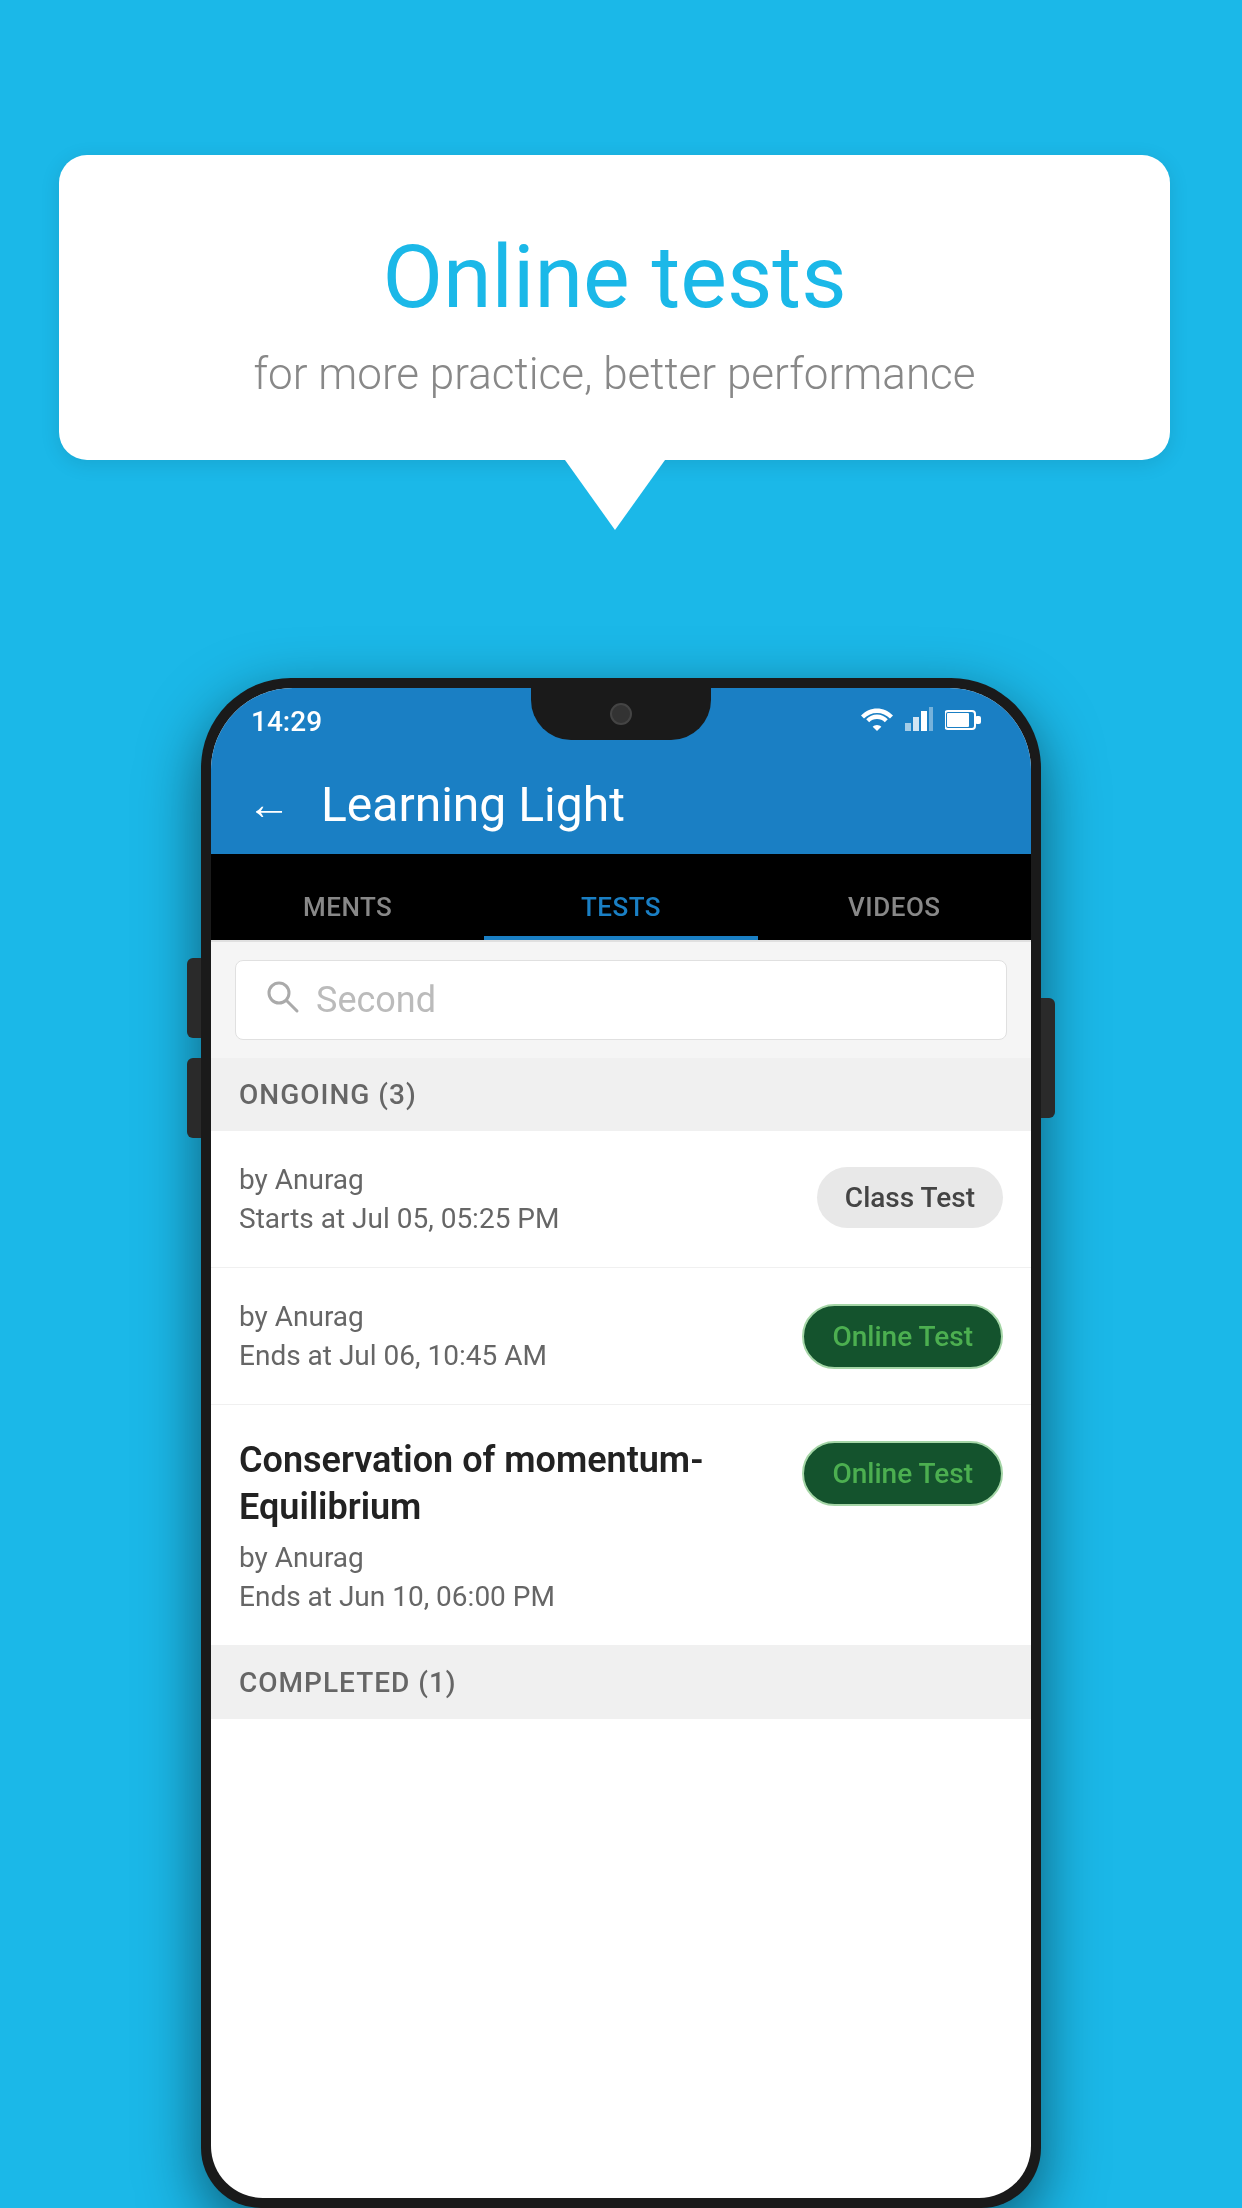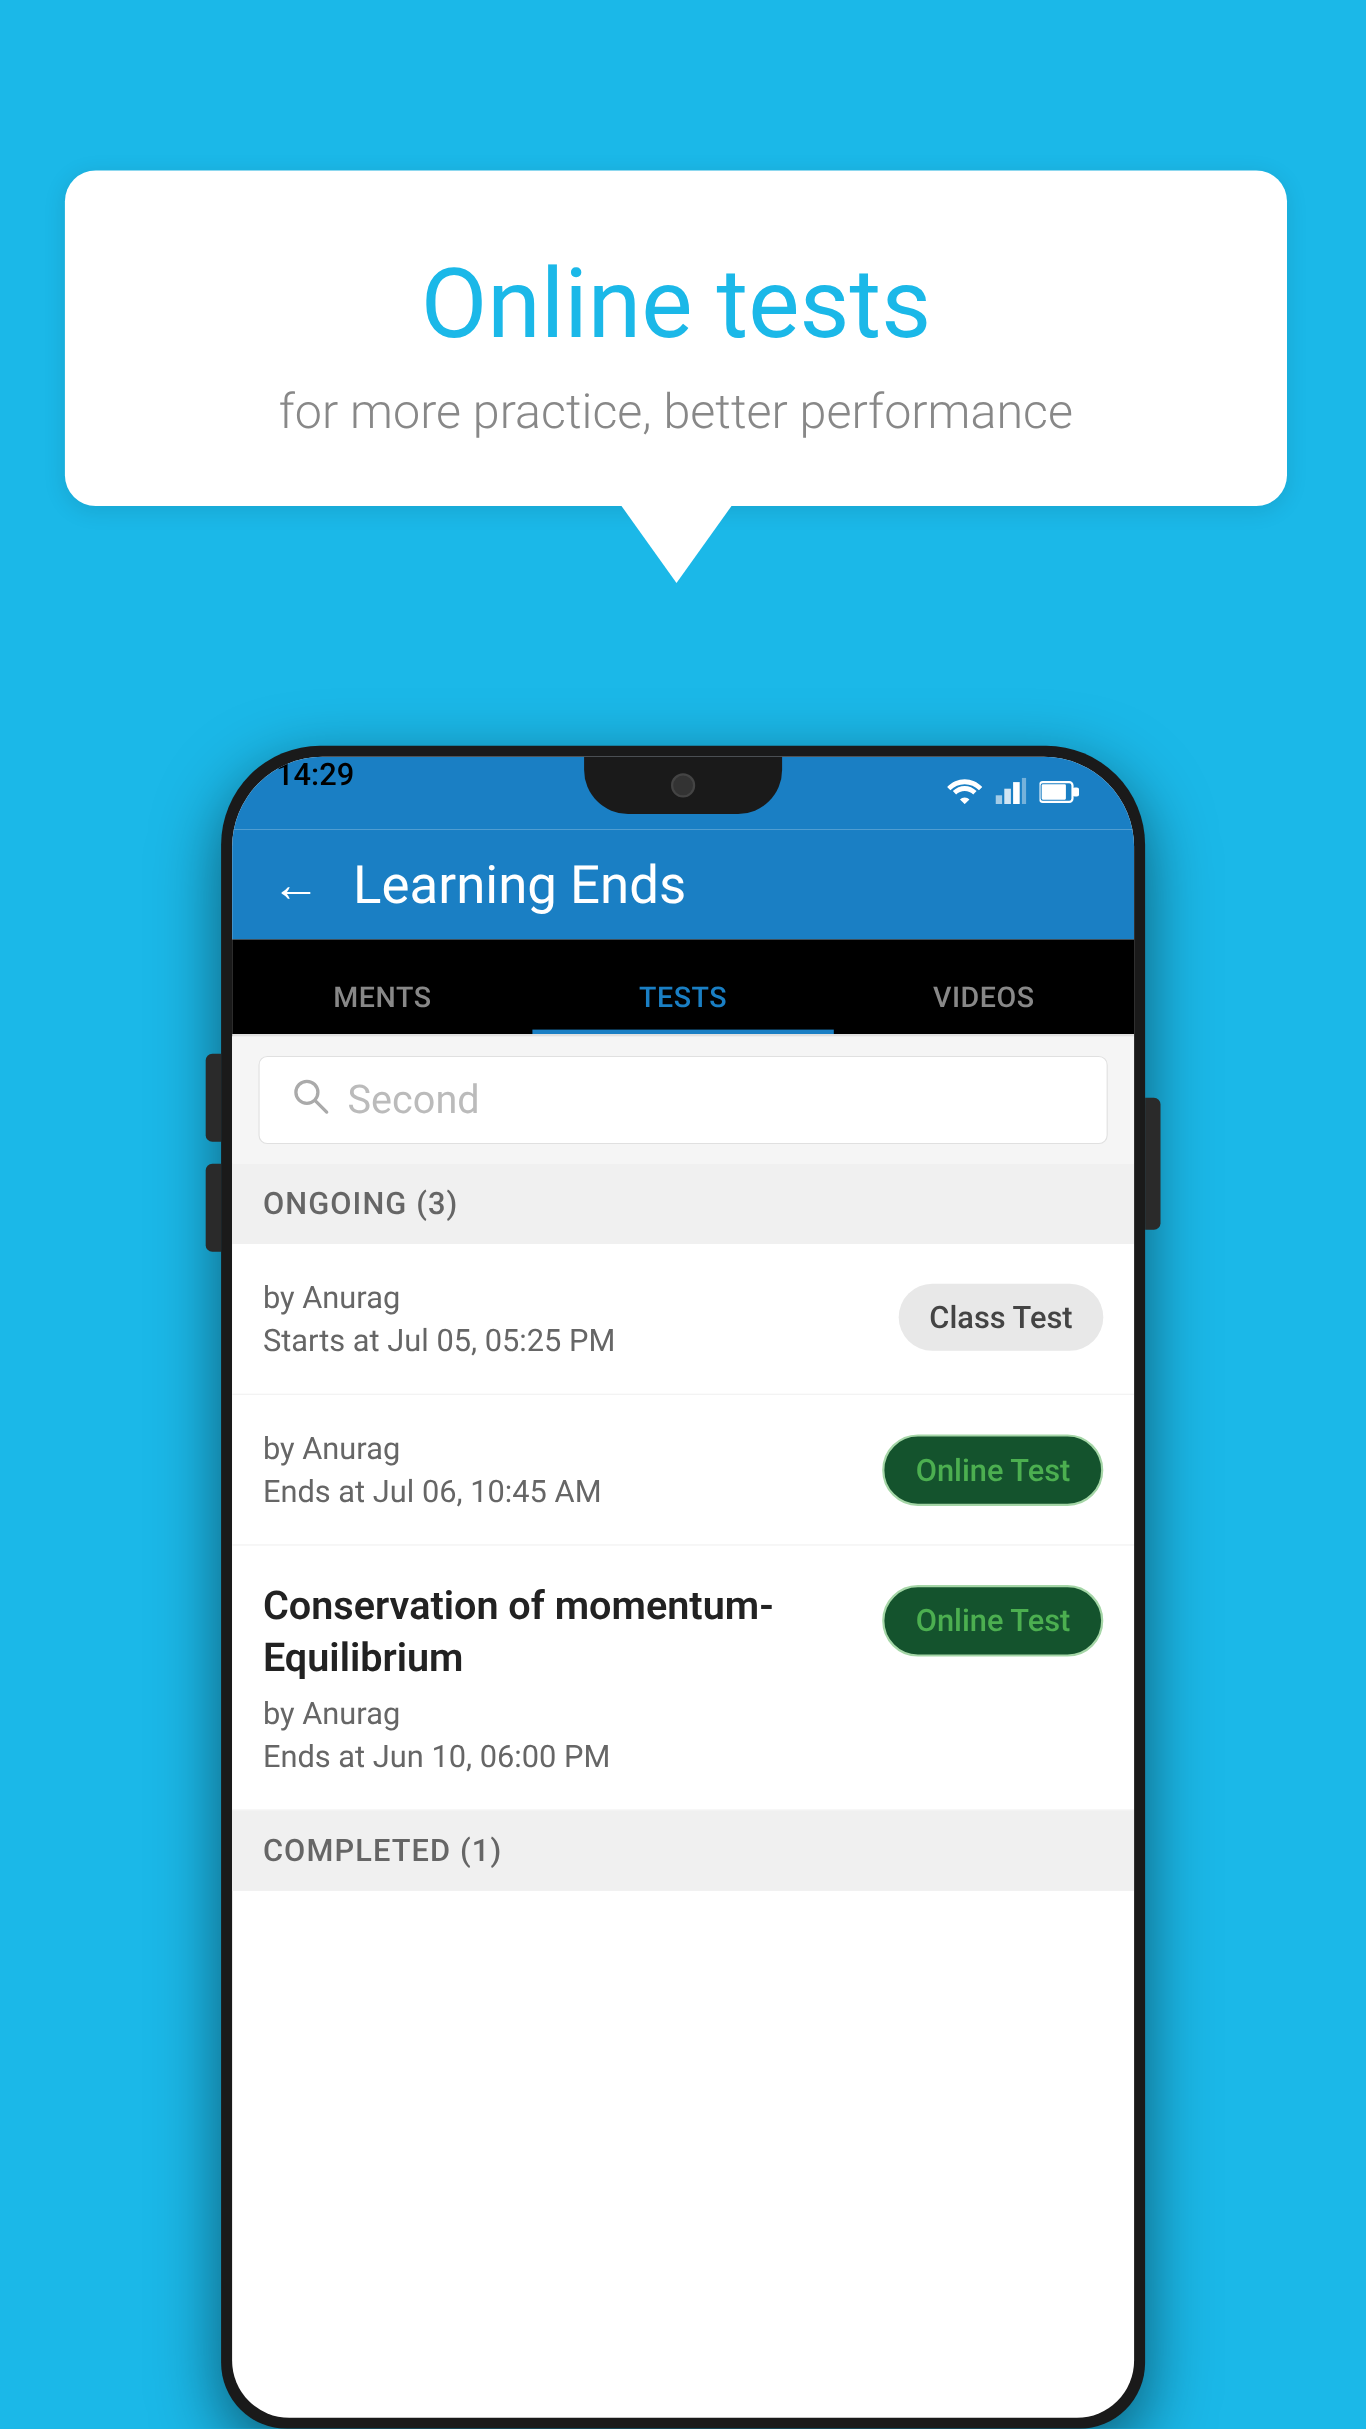--- a/index.html
+++ b/index.html
@@ -72,23 +72,24 @@
       border-radius: 82px 82px 52px 52px;
       overflow: hidden;
       position: relative;
     }
 
     
     .status-bar {
       background: #1a7fc4;
       height: 66px;
       display: flex;
+      align-items: center;
       justify-content: space-between;
       padding: 0 50px 0 40px;
-      color: #000000;
+      color: #ffffff;
       font-size: 28px;
       font-weight: 500;
       position: relative;
     }
     .status-bar-notch {
       position: absolute;
       top: 0;
       left: 50%;
       transform: translateX(-50%);
       width: 180px;
@@ -332,21 +333,21 @@
             <rect x="0" y="2" width="30" height="18" rx="3" stroke="white" stroke-width="2" fill="none"></rect>
             <rect x="2" y="4" width="22" height="14" rx="1" fill="white"></rect>
             <rect x="30" y="7" width="6" height="8" rx="2" fill="white"></rect>
           </svg>
         </span>
       </div>
     </div>
 
     <div class="app-bar">
       <span class="back-arrow">←</span>
-      <span class="app-bar-title">Learning Ends</span>
+      <span class="app-bar-title">Learning Light</span>
     </div>
 
     <div class="tab-bar">
       <div class="tab-item">
         <span>MENTS</span>
       </div>
       <div class="tab-item active">
         <span>TESTS</span>
       </div>
       <div class="tab-item">

